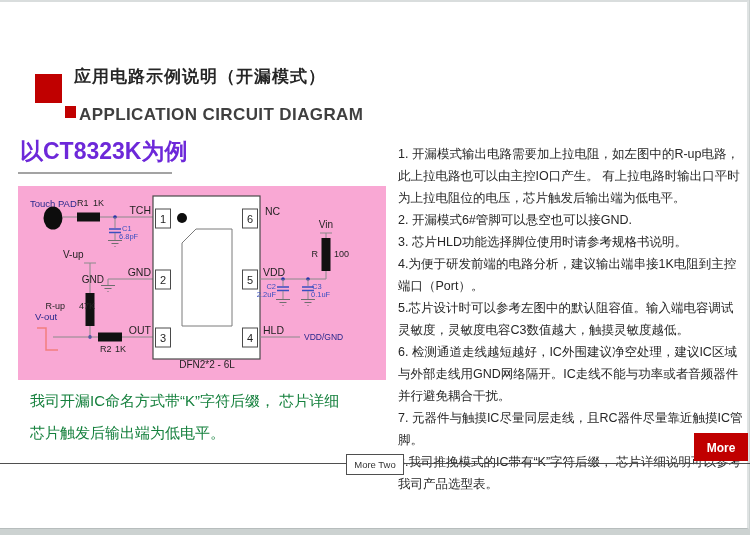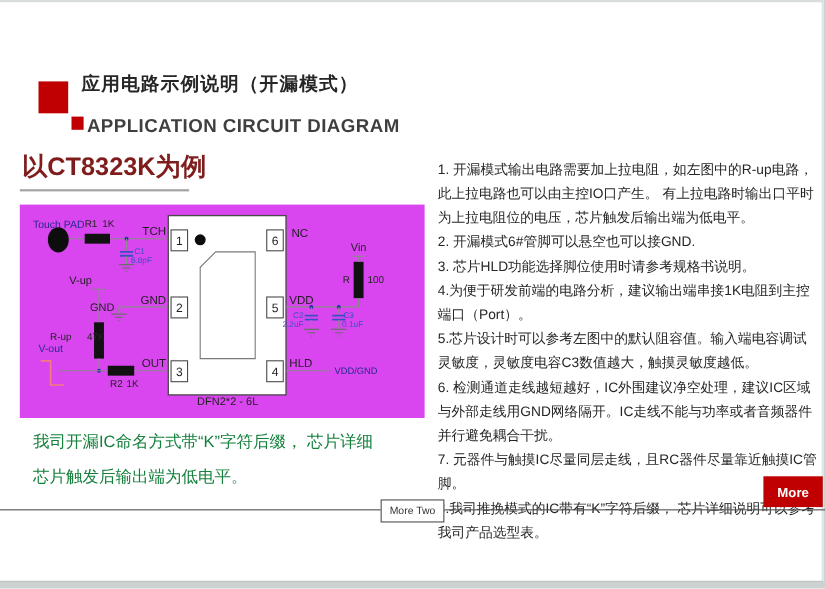--- a/index.html
+++ b/index.html
@@ -12,23 +12,23 @@
     position:absolute;left:0;top:0;width:747px;height:526px;
     background:#ffffff;border-top:2px solid #d9dddd;border-right:2px solid #dfe3e3;
     border-bottom:1px solid #b7bdbd;
   }
   
   .sq-big{position:absolute;left:35px;top:72px;width:27px;height:29px;background:#C00000;}
   .title{position:absolute;left:74px;top:63px;font-size:17px;color:#262626;font-weight:600;letter-spacing:1px;white-space:nowrap;}
   .sq-small{position:absolute;left:65px;top:104px;width:11px;height:12px;background:#C00000;}
   .subtitle{position:absolute;left:79px;top:103px;font-size:17px;font-weight:700;color:#3f3f3f;letter-spacing:.4px;white-space:nowrap;}
   
-  .heading{position:absolute;left:20px;top:134px;font-size:23px;font-weight:700;color:#7f1d1d;white-space:nowrap;}
+  .heading{position:absolute;left:20px;top:134px;font-size:23px;font-weight:700;color:#6d28d9;white-space:nowrap;}
   .heading-underline{position:absolute;left:18px;top:170px;width:154px;height:2px;background:#a3a3a3;}
-  .circuit-panel{position:absolute;left:18px;top:184px;width:368px;height:194px;background:#d946ef;}
+  .circuit-panel{position:absolute;left:18px;top:184px;width:368px;height:194px;background:#f9a8d4;}
   .caption{position:absolute;left:30px;width:350px;font-size:15px;color:#15803d;white-space:nowrap;}
   .caption.l1{top:390px;}
   .caption.l2{top:422px;}
   
   .notes{position:absolute;left:398px;top:141px;width:345px;}
   .note{font-size:12.5px;line-height:22px;color:#262626;}
   
   .footer-line{position:absolute;left:0;top:461px;width:750px;height:1px;background:#4f4f4f;}
   .part-box{position:absolute;left:346px;top:452px;width:56px;height:19px;background:#fff;border:1px solid #4f4f4f;
     font-size:9.5px;color:#333;text-align:center;line-height:19px;}

